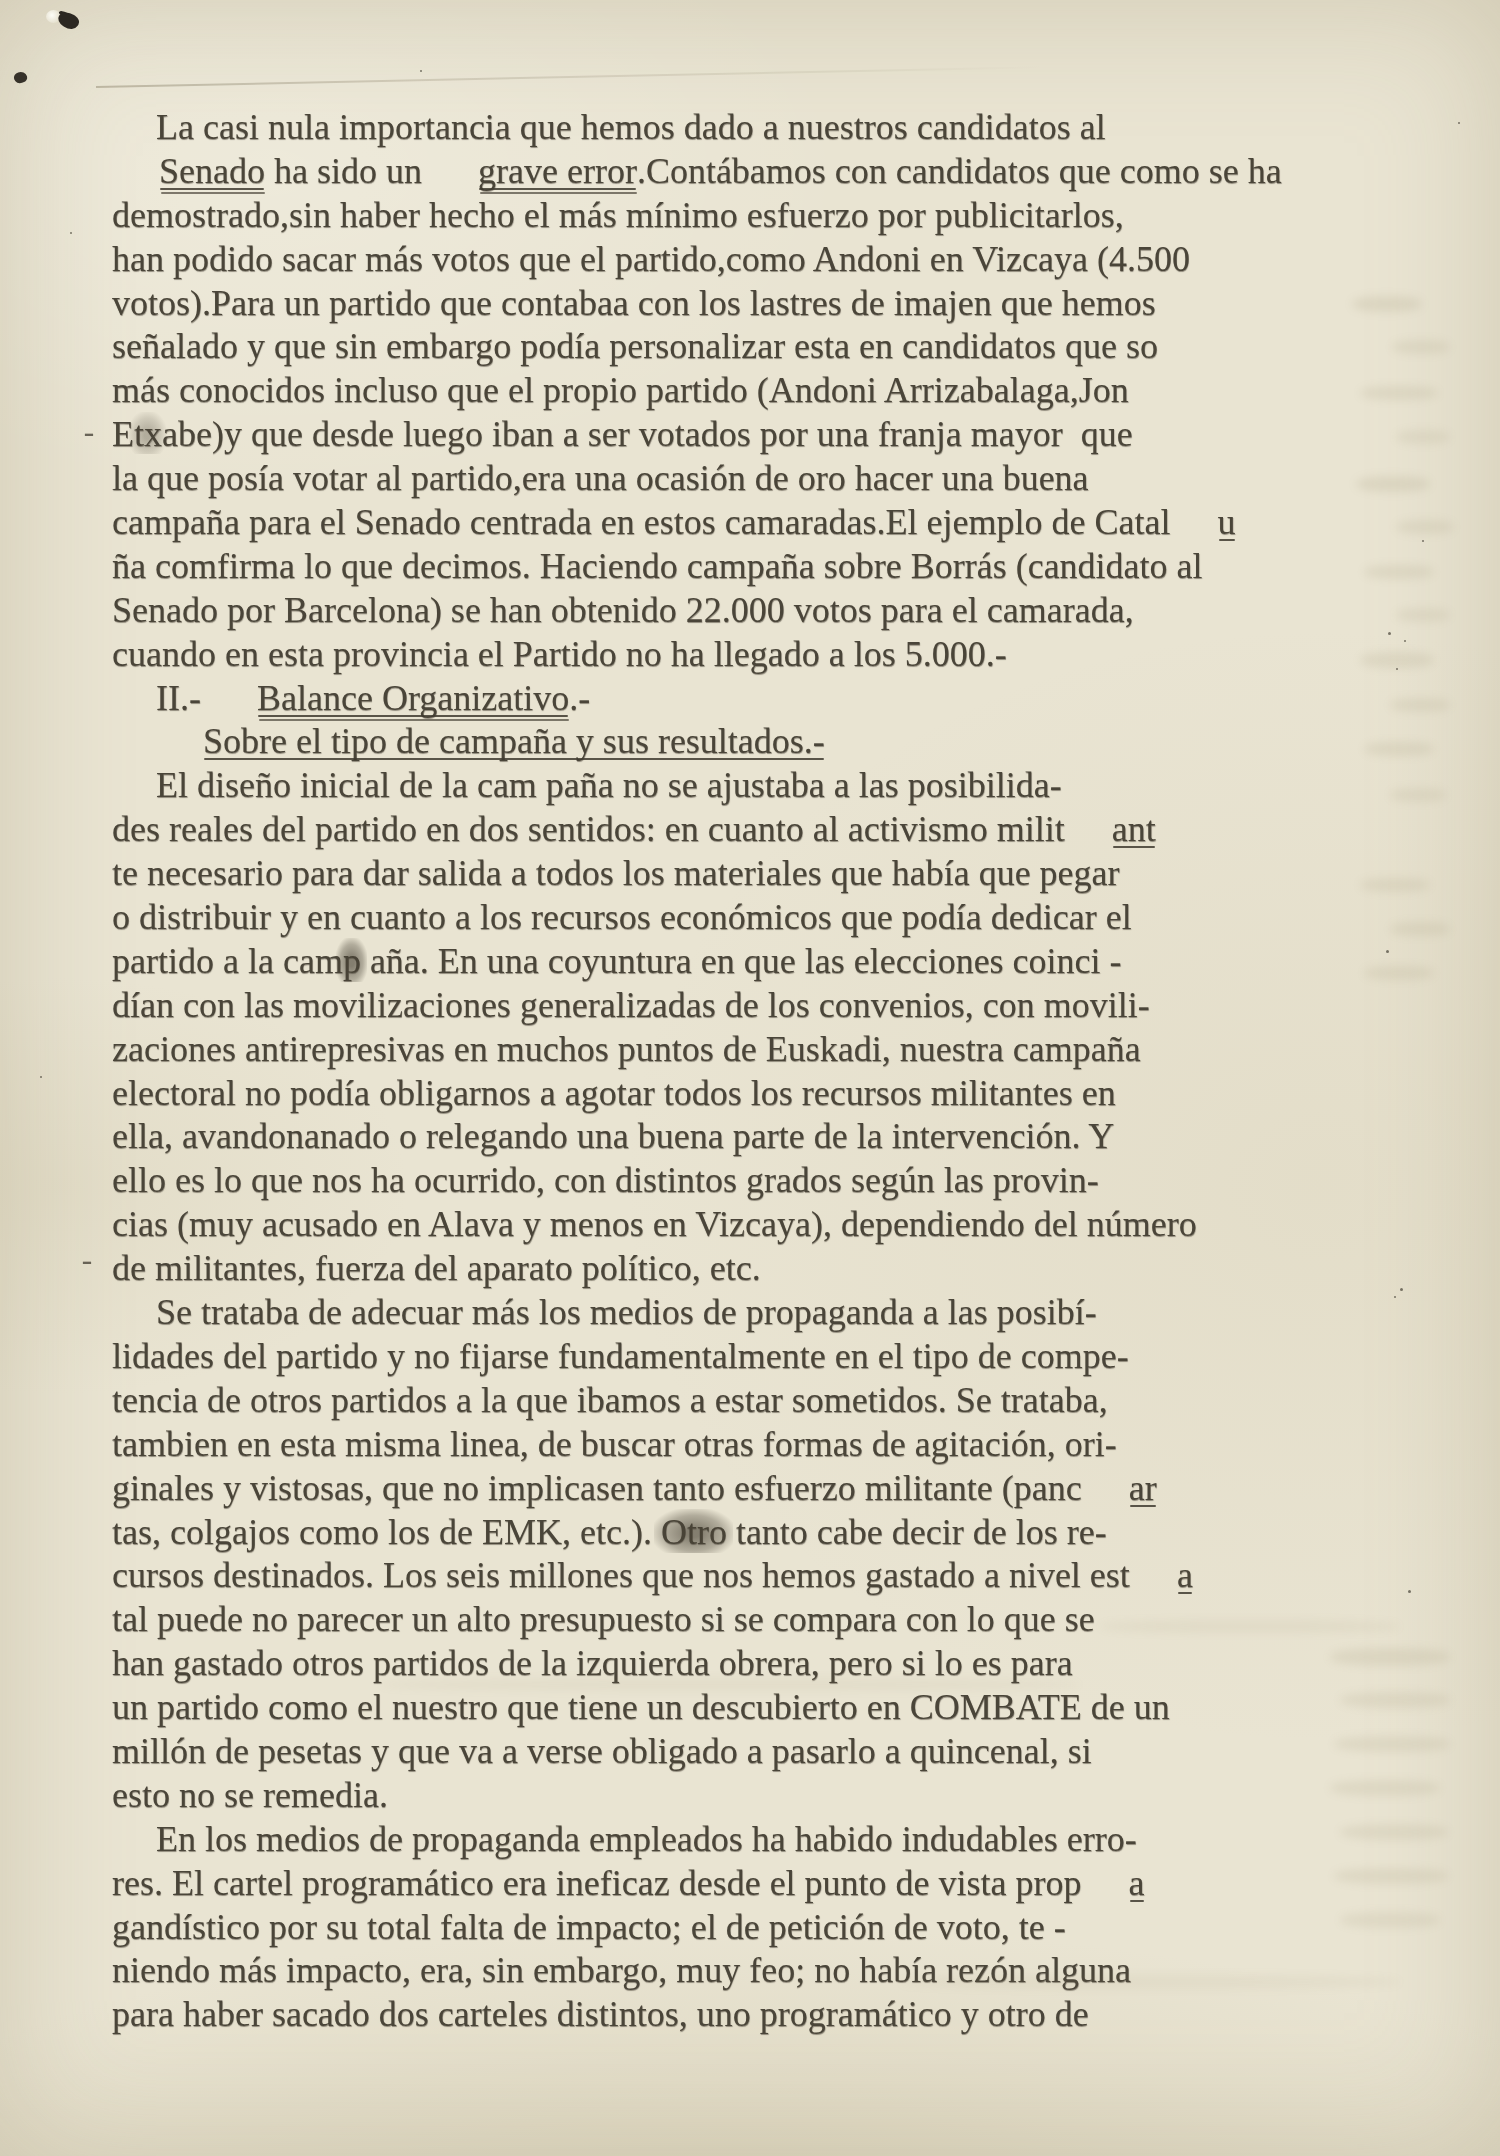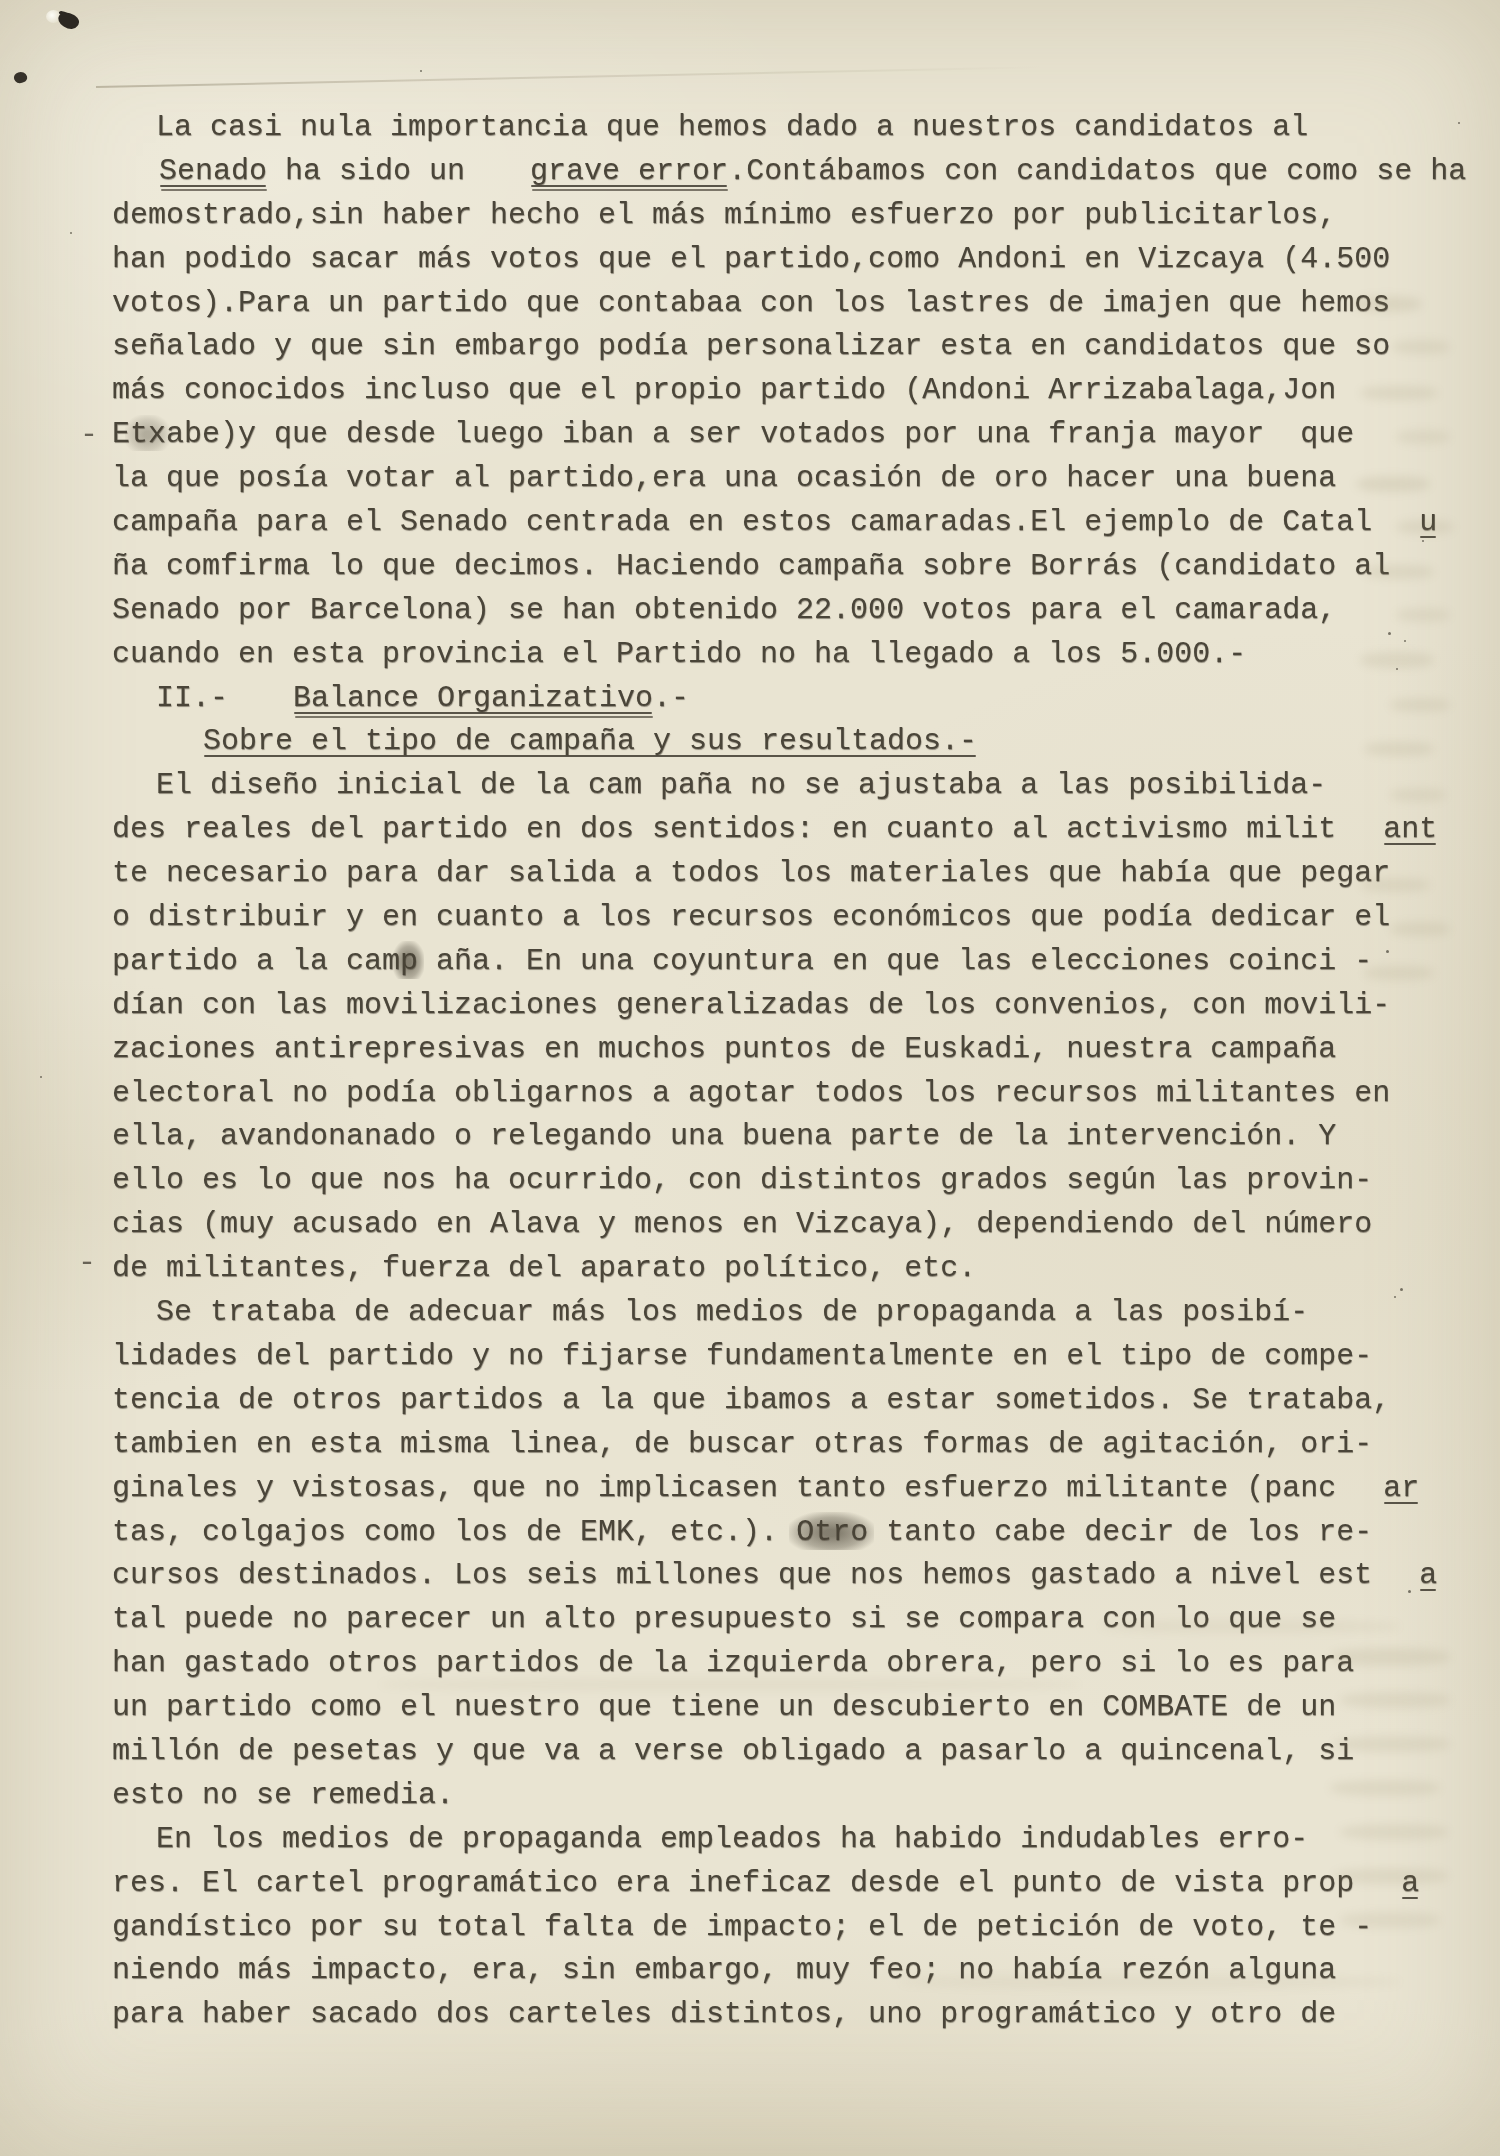--- a/index.html
+++ b/index.html
@@ -8,22 +8,22 @@
     background:
       radial-gradient(ellipse 900px 500px at 18% 8%, rgba(255,255,248,.22), transparent 65%),
       radial-gradient(ellipse 1000px 800px at 88% 55%, rgba(196,185,152,.16), transparent 70%),
       radial-gradient(ellipse 1300px 380px at 50% 102%, rgba(188,177,142,.28), transparent 72%),
       radial-gradient(ellipse 500px 300px at 4% 55%, rgba(196,186,152,.18), transparent 70%),
       #e9e4d2;
   }
   .page{position:absolute;inset:0;box-shadow:inset 0 0 130px rgba(158,146,112,.33);}
   .doc{
     position:absolute;left:112px;top:106px;width:1345px;
-    font-family:Liberation Mono, monospace;
-    font-size:30px;line-height:43.9px;color:#4a4539;
+    font-family:Liberation Serif, serif;
+    font-size:36px;line-height:43.9px;color:#4a4539;
     text-shadow:0.4px 0.5px 0.8px rgba(72,66,54,.55);
     white-space:pre;
   }
   .line{height:43.9px;}
   .indent{text-indent:44px;}
   .u,.u2{position:relative;margin-left:47px;}
   .u::after,.u2::after{
     content:"";position:absolute;left:1px;right:1px;bottom:1px;height:2px;
     background:rgba(64,59,48,.85);border-radius:1px;
   }

